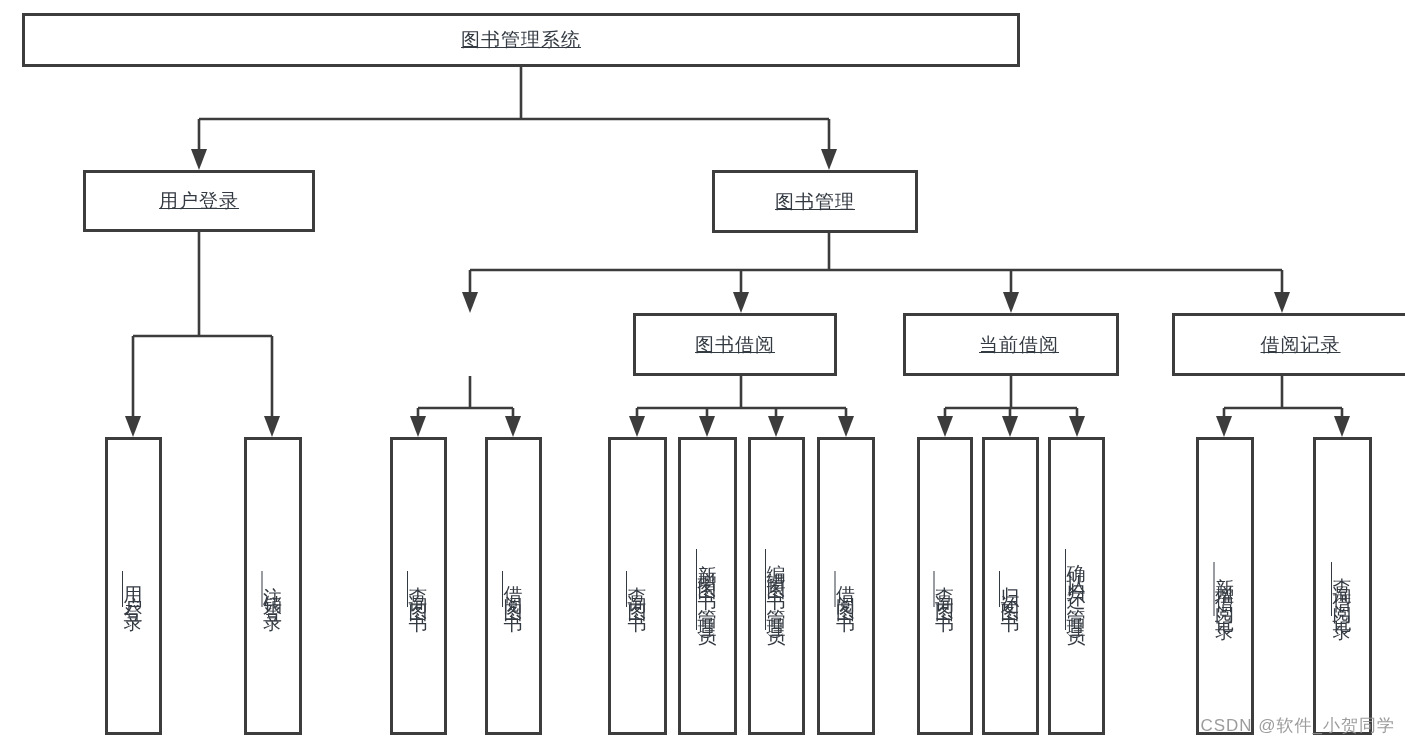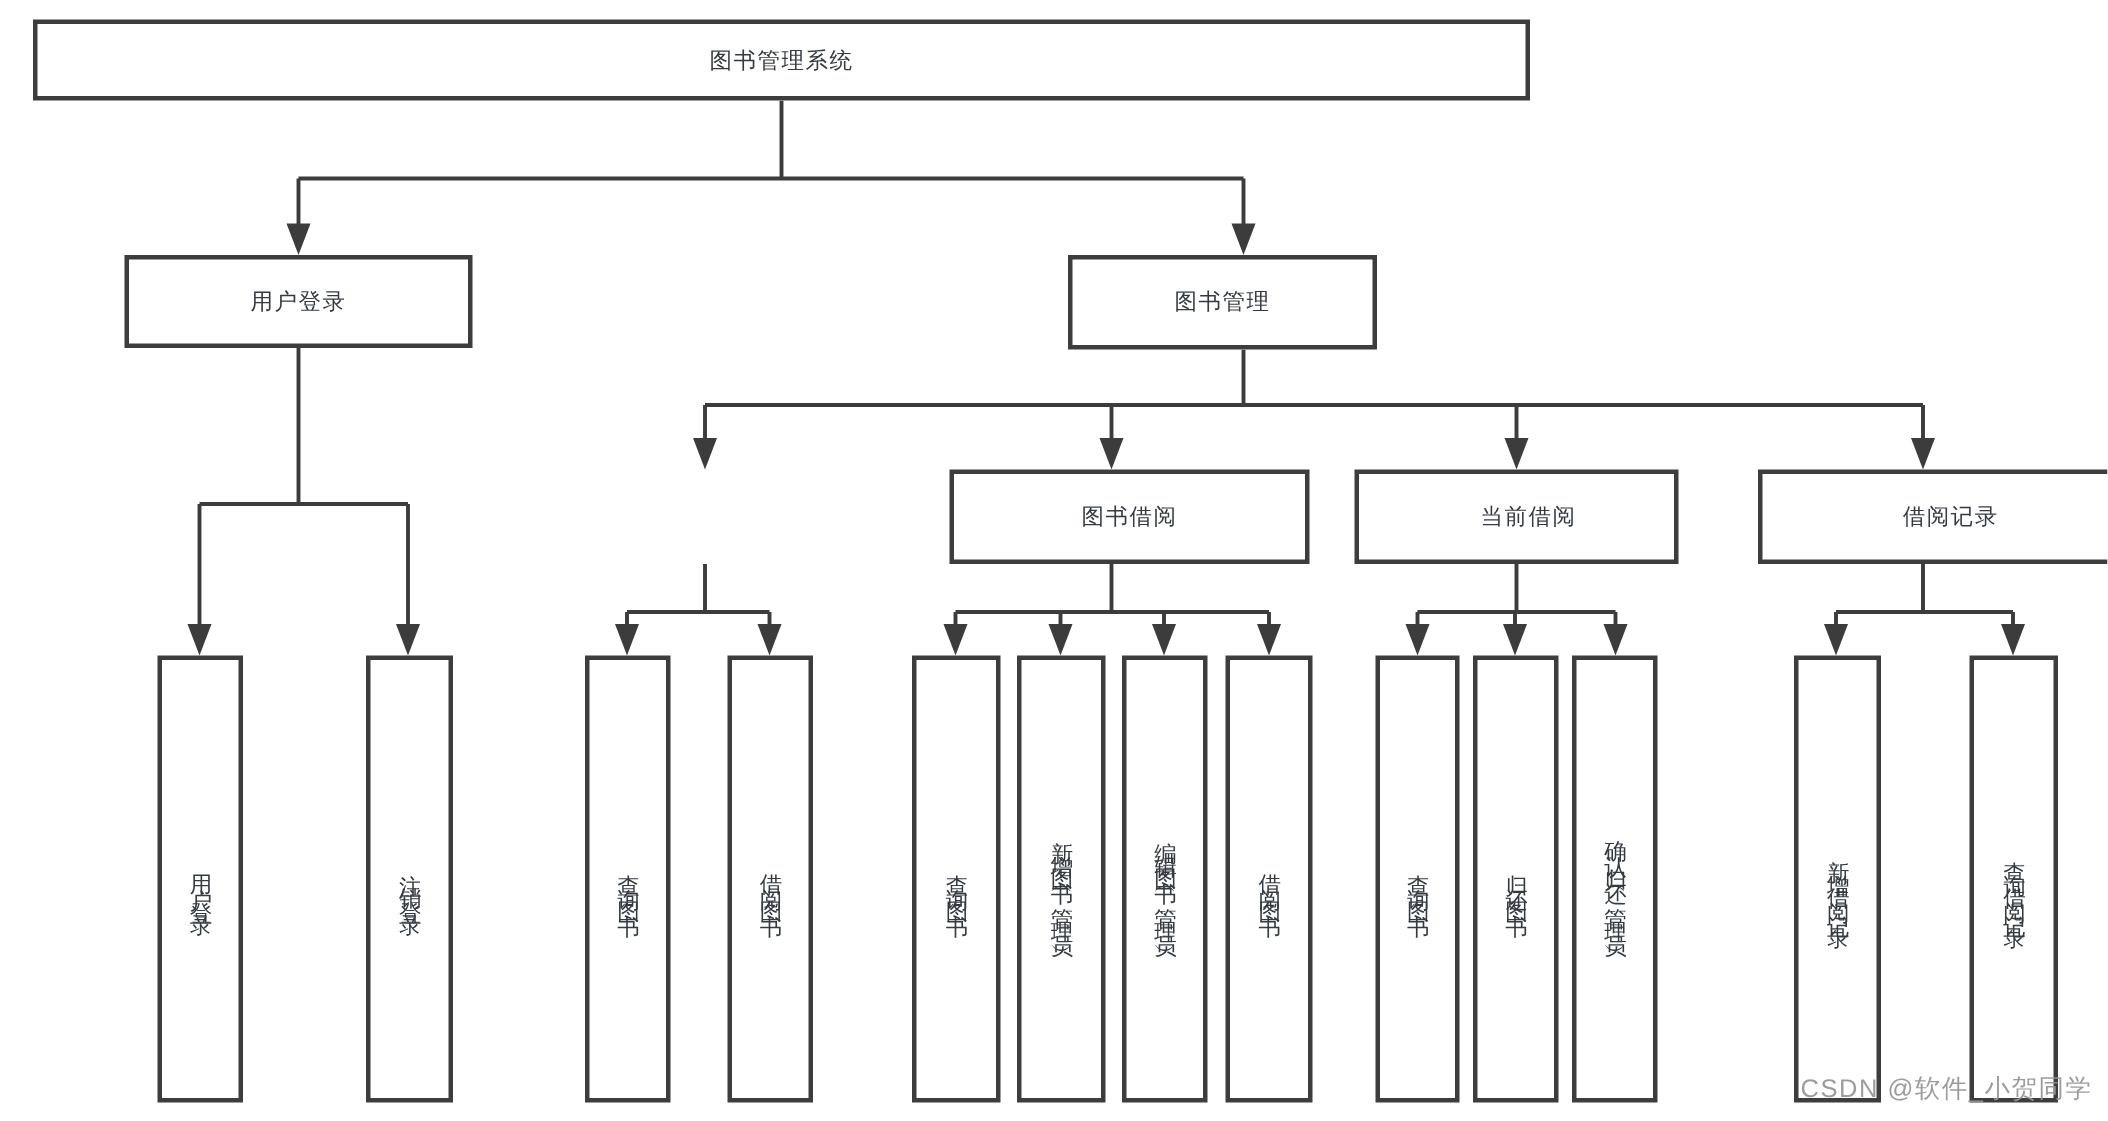--- a/index.html
+++ b/index.html
@@ -4,21 +4,21 @@
 <style>
   html,body{margin:0;padding:0;background:#ffffff;}
   #stage{
     position:relative;width:1405px;height:747px;background:#ffffff;
     font-family:"Liberation Sans",sans-serif;color:#343a42;overflow:hidden;
   }
   #wires{position:absolute;left:0;top:0;width:1405px;height:747px;}
   .node{
     position:absolute;box-sizing:border-box;border:3px solid #3d3d3d;background:#ffffff;
     display:flex;align-items:center;justify-content:center;
-    font-size:15px;letter-spacing:1px;color:#343a42;
+    font-size:19px;letter-spacing:1px;color:#343a42;text-decoration:underline;
   }
   .node-v{
     writing-mode:vertical-rl;text-orientation:mixed;letter-spacing:9px;
     line-height:1;padding-top:6px;text-align:center;
   }
   .watermark{
     position:absolute;right:10px;top:714px;font-size:17px;letter-spacing:1px;
     color:rgba(148,148,148,0.92);white-space:nowrap;z-index:5;
   }
 </style>
@@ -72,21 +72,21 @@
       <polygon points="1216,416 1232,416 1224,437"></polygon>
       <polygon points="1334,416 1350,416 1342,437"></polygon>
     </g>
   </svg>
 
   <div class="node node-h" style="left:22px;top:13px;width:998px;height:54px;">图书管理系统</div>
 
   <div class="node node-h" style="left:83px;top:170px;width:232px;height:62px;">用户登录</div>
   <div class="node node-h" style="left:712px;top:170px;width:206px;height:63px;">图书管理</div>
 
-  <div class="node node-h" style="left:633px;top:313px;width:240px;height:63px;">图书借阅</div>
+  <div class="node node-h" style="left:633px;top:313px;width:204px;height:63px;">图书借阅</div>
   <div class="node node-h" style="left:903px;top:313px;width:216px;height:63px;padding-left:16px;">当前借阅</div>
   <div class="node node-h" style="left:1172px;top:313px;width:257px;height:63px;">借阅记录</div>
 
   <div class="node node-v" style="left:105px;top:437px;width:57px;height:298px;">用户登录</div>
   <div class="node node-v" style="left:244px;top:437px;width:58px;height:298px;">注销登录</div>
 
   <div class="node node-v" style="left:390px;top:437px;width:57px;height:298px;">查询图书</div>
   <div class="node node-v" style="left:485px;top:437px;width:57px;height:298px;">借阅图书</div>
 
   <div class="node node-v" style="left:608px;top:437px;width:59px;height:298px;">查询图书</div>

